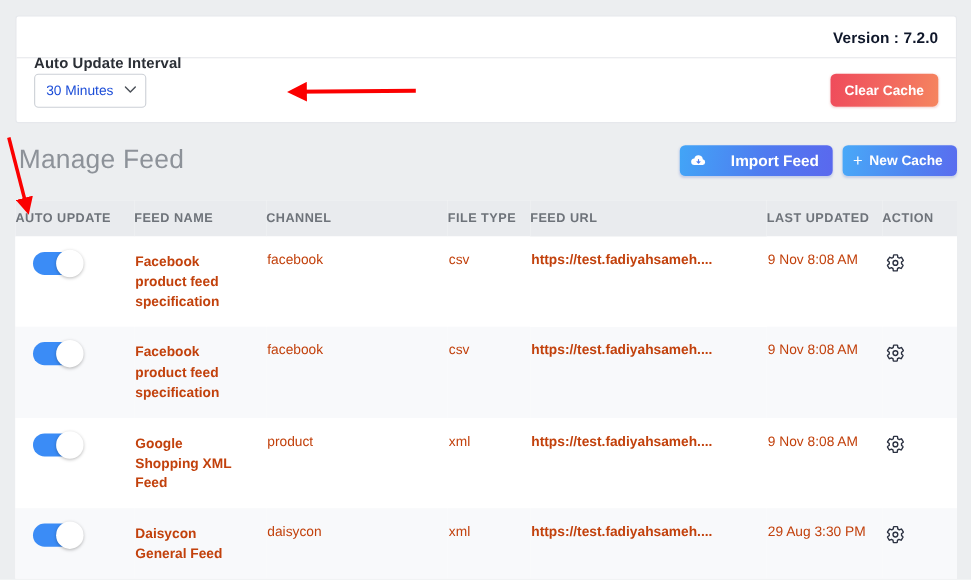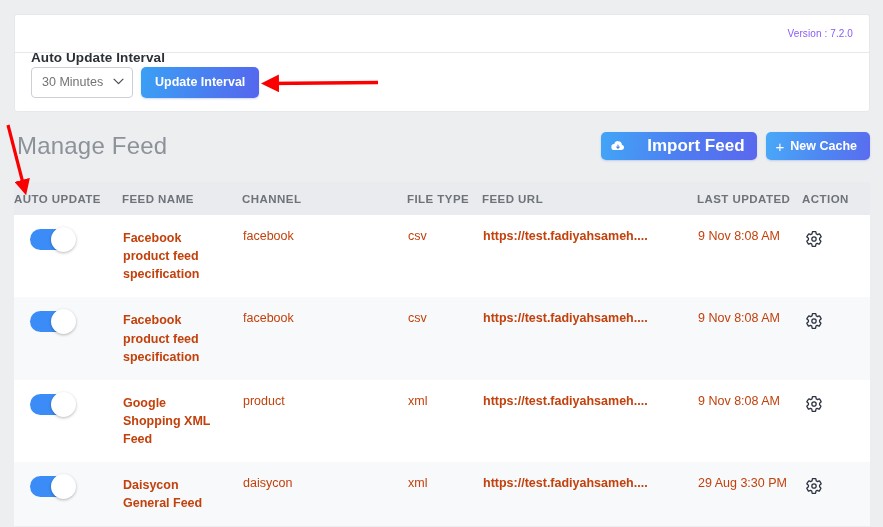--- a/index.html
+++ b/index.html
@@ -42,23 +42,23 @@
     box-sizing: border-box;
   }
   .interval-title {
     font-size: 13.5px;
     font-weight: 700;
     color: #2b2f36;
     letter-spacing: .1px;
     margin-top: 48px;
   }
   .version-label {
-    font-size: 10px;
-    font-weight: 400;
-    color: #8b5cf6;
+    font-size: 14px;
+    font-weight: 700;
+    color: #0f172a;
     letter-spacing: .1px;
   }
   .interval-card-body {
     height: 58px;
     display: flex;
     align-items: center;
     padding: 0 16px;
     box-sizing: border-box;
     position: relative;
   }
@@ -69,21 +69,21 @@
   }
   .interval-select {
     appearance: none;
     -webkit-appearance: none;
     -moz-appearance: none;
     width: 102px;
     height: 31px;
     padding: 0 16px 0 10px;
     font-family: "Liberation Sans", sans-serif;
     font-size: 12.5px;
-    color: #737373;
+    color: #1d4ed8;
     background: #ffffff;
     border: 1px solid #ccd0d6;
     border-radius: 4px;
     box-sizing: border-box;
     outline: none;
     cursor: pointer;
   }
   .select-chevron {
     position: absolute;
     right: 9px;
@@ -147,21 +147,21 @@
   .heading-actions {
     position: absolute;
     right: 0;
     top: 2px;
     display: flex;
     gap: 9px;
   }
   .btn-import {
     height: 28px;
     padding: 0 12px 0 10px;
-    font-size: 17px;
+    font-size: 14px;
     font-weight: 600;
     border-radius: 5px;
     background: linear-gradient(100deg, #42a5f7 0%, #4f7bf0 55%, #5a68ee 100%);
     box-shadow: 0 1px 2px rgba(60,90,200,.22);
     gap: 22px;
   }
   .btn-new {
     height: 28px;
     padding: 0 13px 0 10px;
     font-size: 12.5px;
@@ -302,21 +302,21 @@
       <span class="select-wrap">
         <select class="interval-select">
           <option>30 Minutes</option>
         </select>
         <span class="select-chevron">
           <svg width="11" height="7" viewBox="0 0 11 7" fill="none" xmlns="http://www.w3.org/2000/svg">
             <path d="M1 1L5.5 5.5L10 1" stroke="#4a4f57" stroke-width="1.3" stroke-linecap="round" stroke-linejoin="round"></path>
           </svg>
         </span>
       </span>
-      <button class="btn btn-update">Update Interval</button>
+      <button class="btn btn-clear">Clear Cache</button>
     </div>
   </div>
 
   <div class="feed-heading-row">
     <div class="page-title">Manage Feed</div>
     <div class="heading-actions">
       <button class="btn btn-import">
         <span class="btn-icon">
           <svg width="14" height="12" viewBox="0 0 20 16" xmlns="http://www.w3.org/2000/svg">
             <path d="M15.6 6.3A5.6 5.6 0 0 0 4.6 5.2 4.3 4.3 0 0 0 4.9 13.8H15.3a3.8 3.8 0 0 0 .3-7.5Z" fill="#ffffff"></path>

